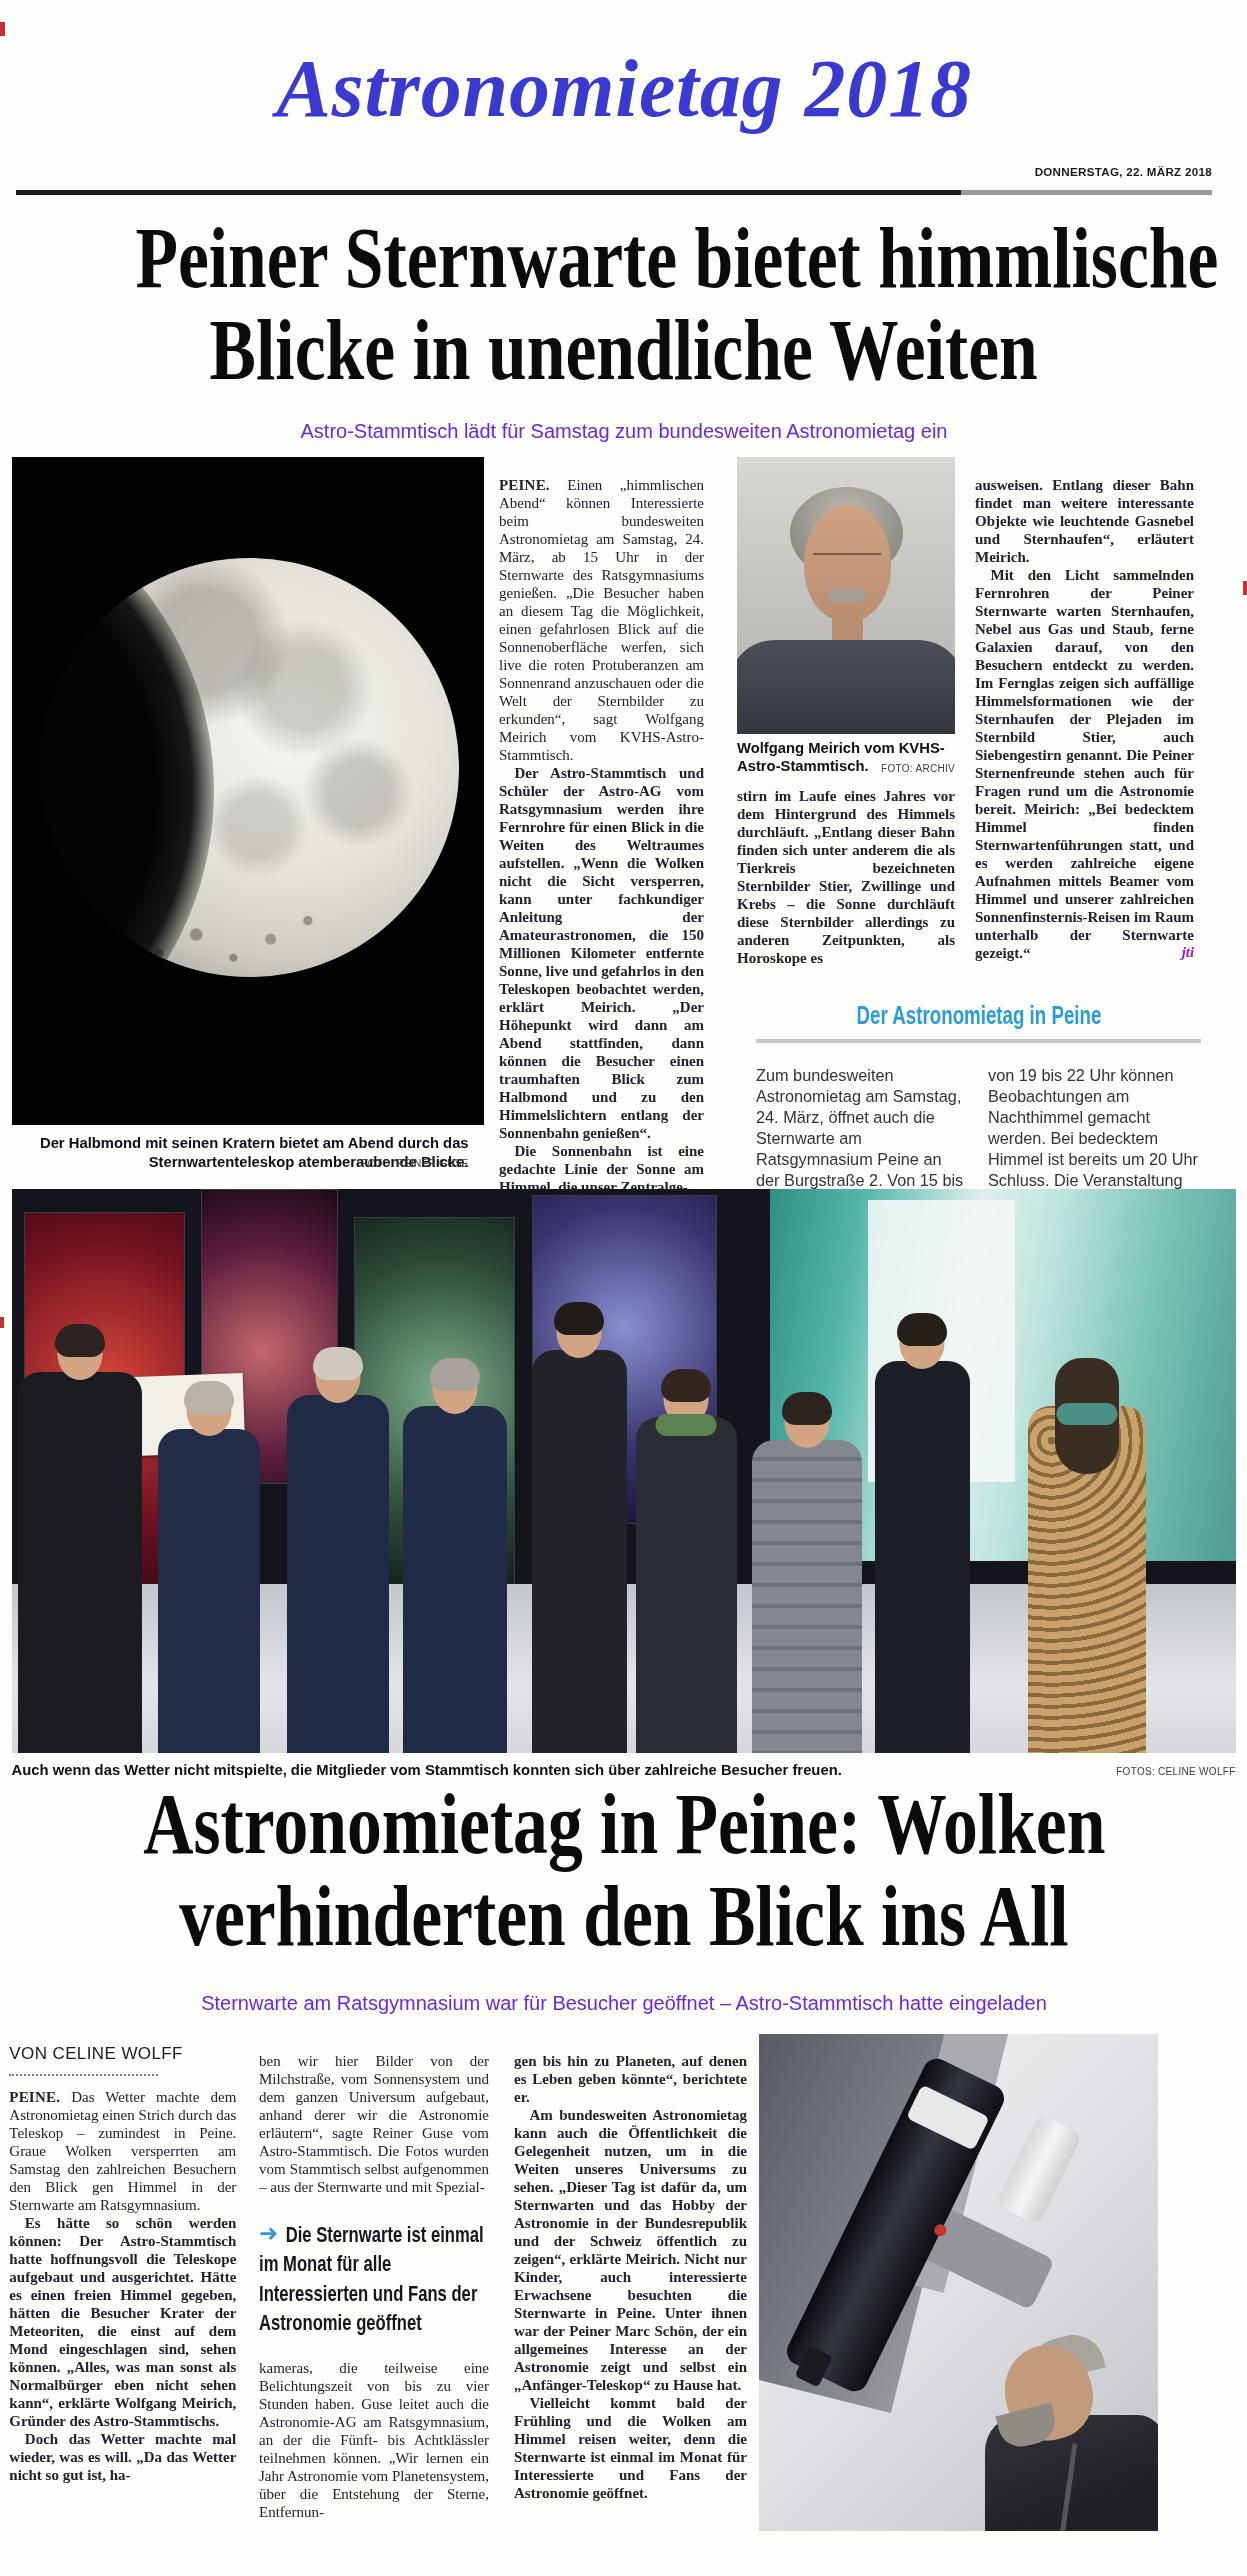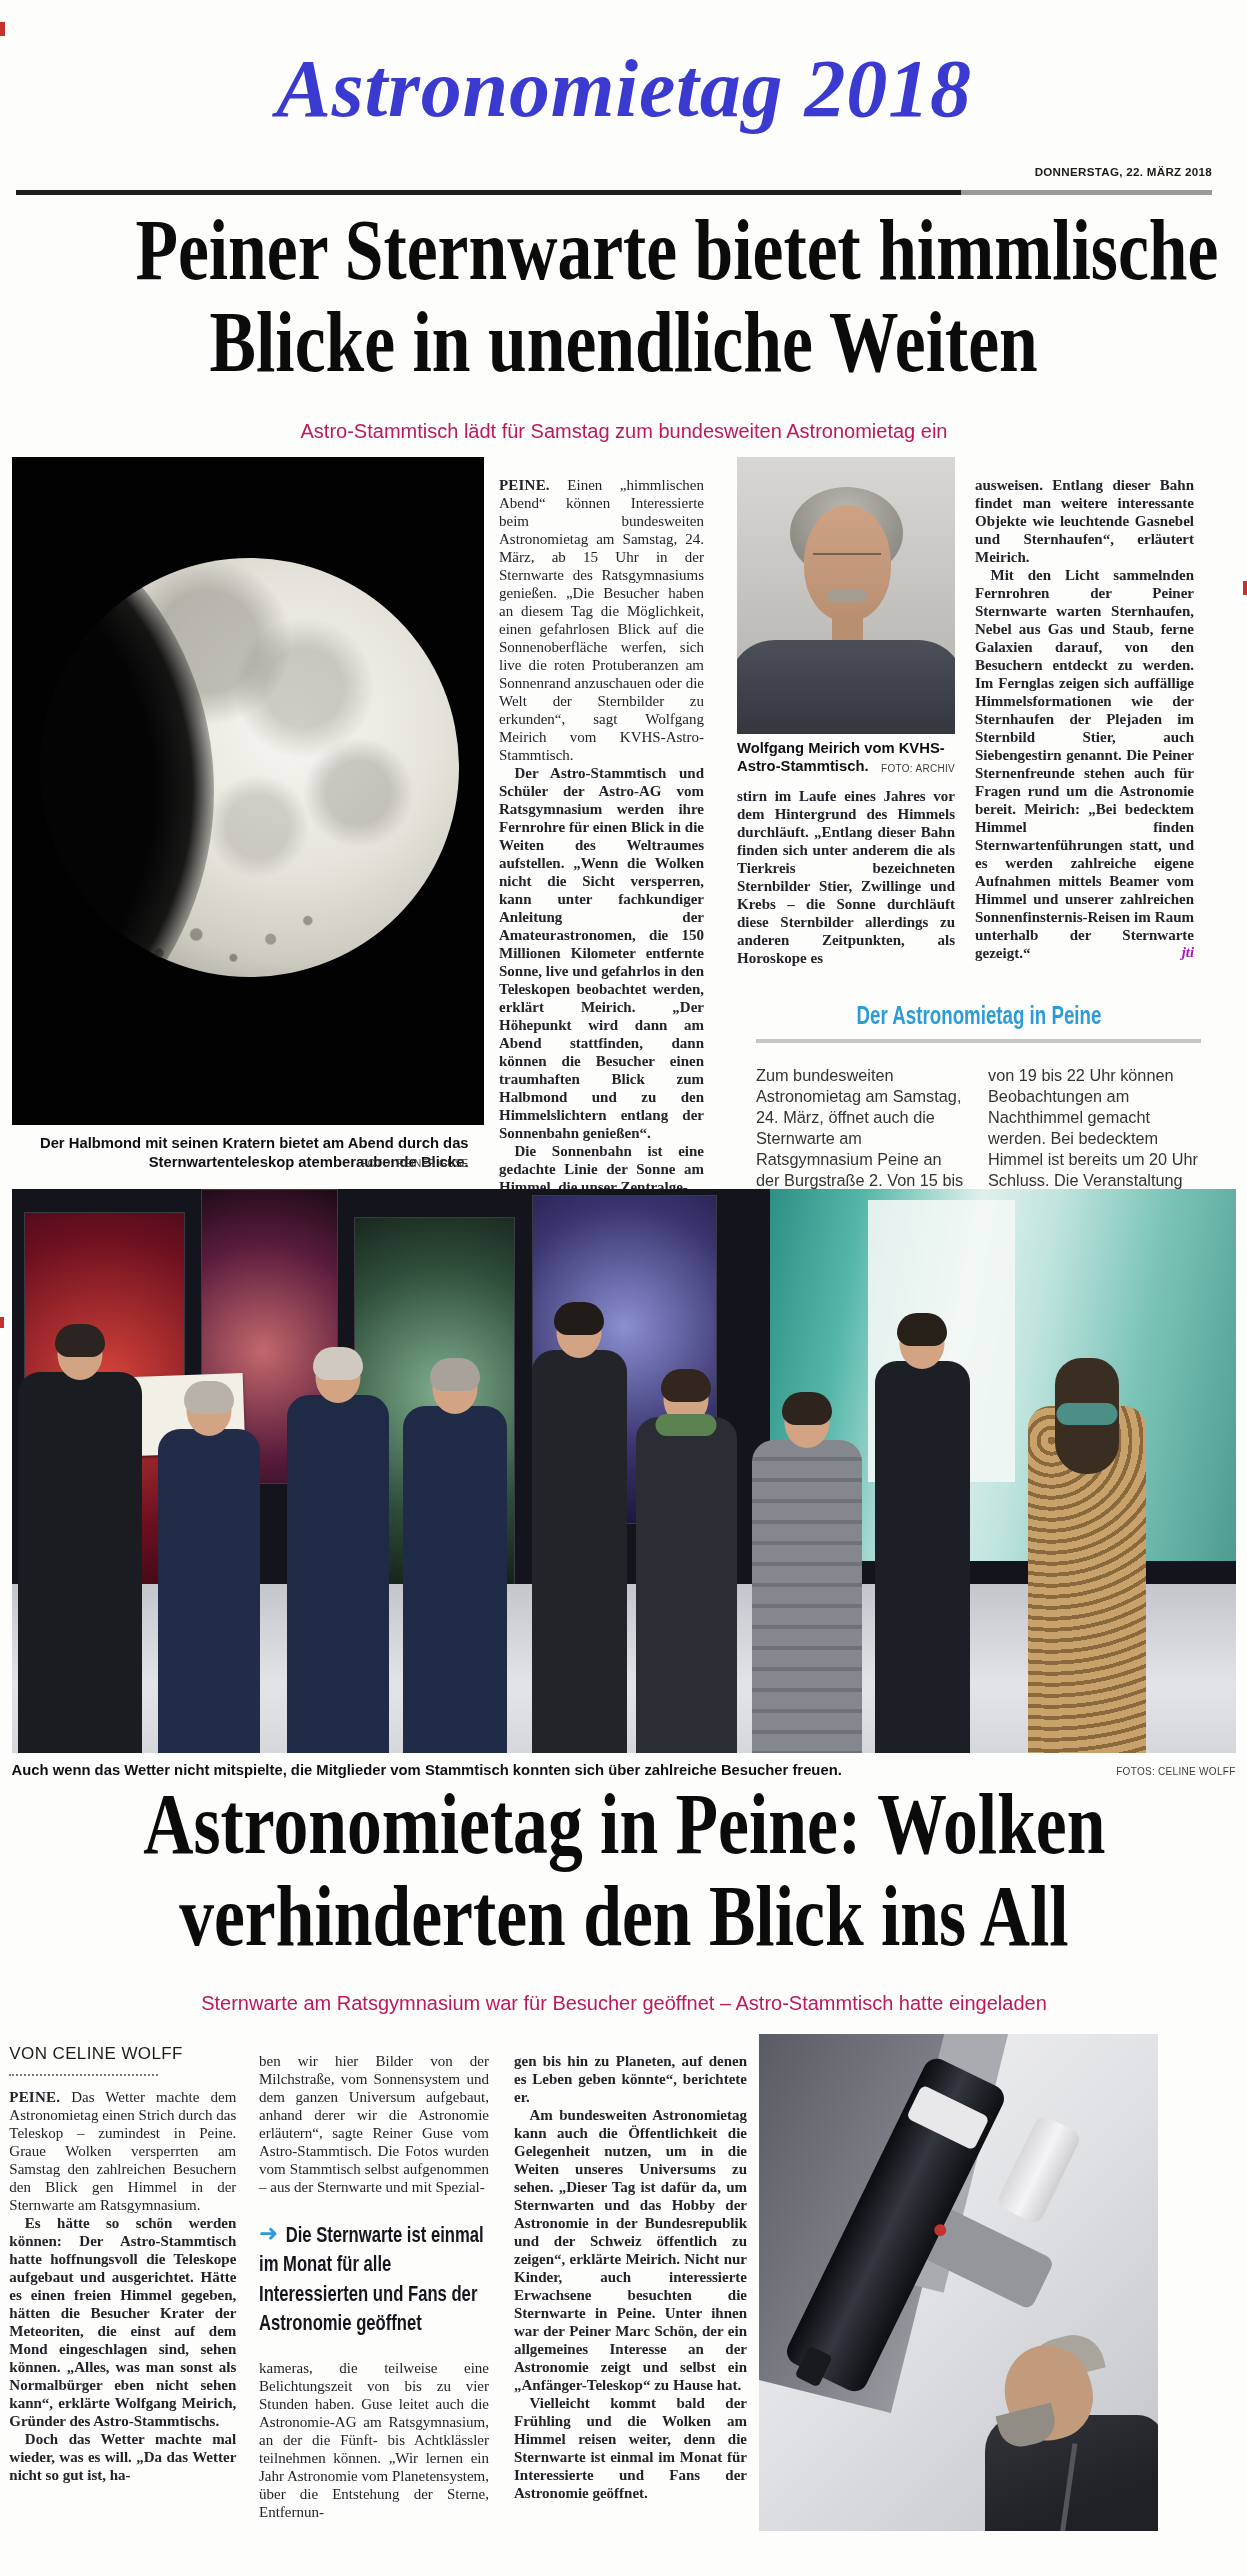--- a/index.html
+++ b/index.html
@@ -18,24 +18,24 @@
   .dateline{position:absolute;top:165px;right:36px;font:700 11.6px "Liberation Sans",sans-serif;
             color:#1a1a1a;letter-spacing:0.3px;}
   .toprule{position:absolute;top:190px;left:15.5px;width:1196px;height:5.4px;
            background:linear-gradient(to right,#1d1d1d 0%,#1d1d1d 79%,#9a9a9a 79%,#9a9a9a 100%);}
 
   
   .headline{position:absolute;left:0;width:100%;margin:0;text-align:center;color:#0b0b0b;
             font-family:"Liberation Serif",serif;font-weight:700;}
   .hl-line{display:block;line-height:92px;font-size:87px;}
   .hl-scale{display:inline-block;transform:scaleX(.8);transform-origin:center;white-space:nowrap;}
-  .a1-headline{top:204px;}
+  .a1-headline{top:212px;}
   .a2-headline{top:1778px;}
   .subhead{position:absolute;left:0;width:100%;text-align:center;
-           font:400 20px "Liberation Sans",sans-serif;color:#be185d;}
+           font:400 20px "Liberation Sans",sans-serif;color:#6d28d9;}
   .a1-subhead{top:420px;}
   .a2-subhead{top:1992px;}
 
   
   .bodyblock{position:absolute;left:0;width:1248px;}
   .a1-body{top:457px;height:738px;}
   .a2-body{top:2038px;height:538px;}
   .col{position:absolute;font-size:15px;line-height:18px;text-align:justify;hyphens:auto;}
   .col p{margin:0;}
   .body-para{margin:0;}

